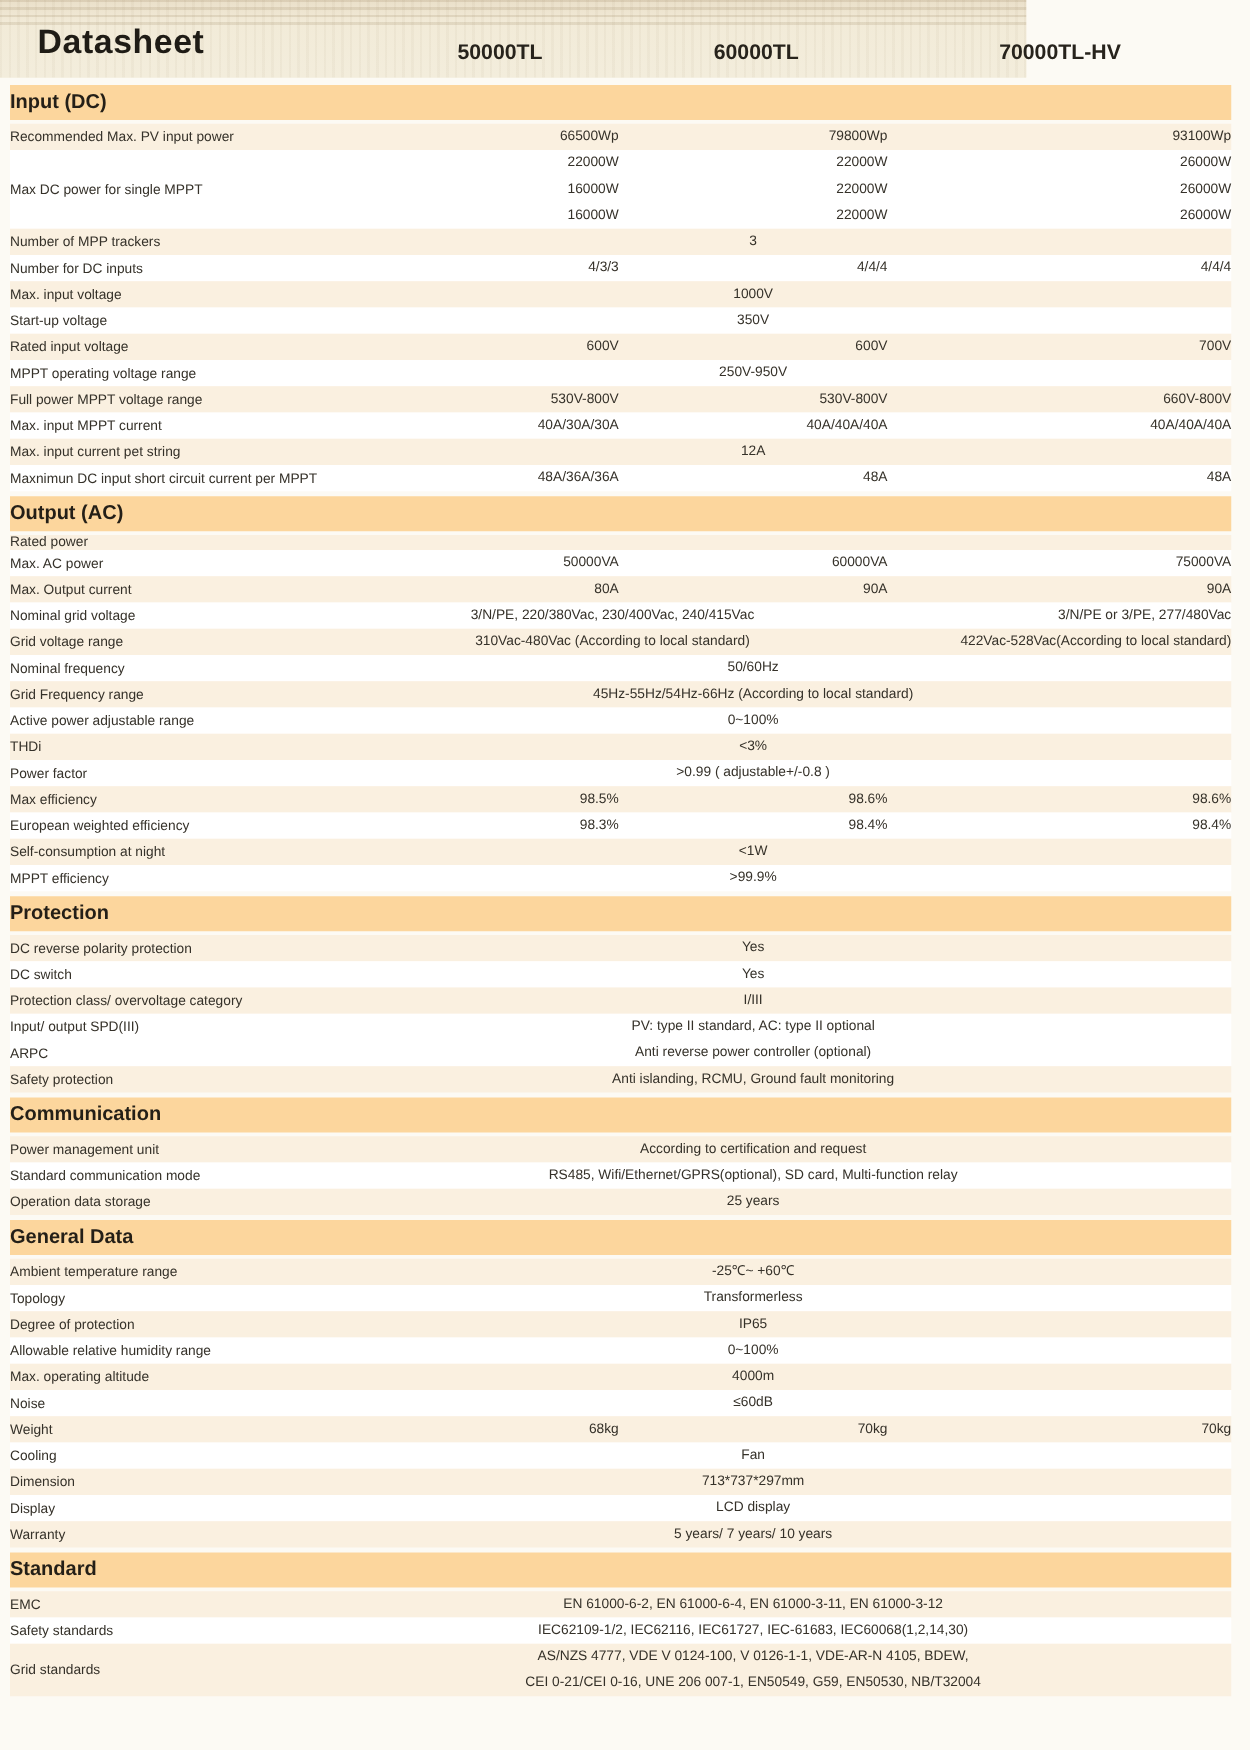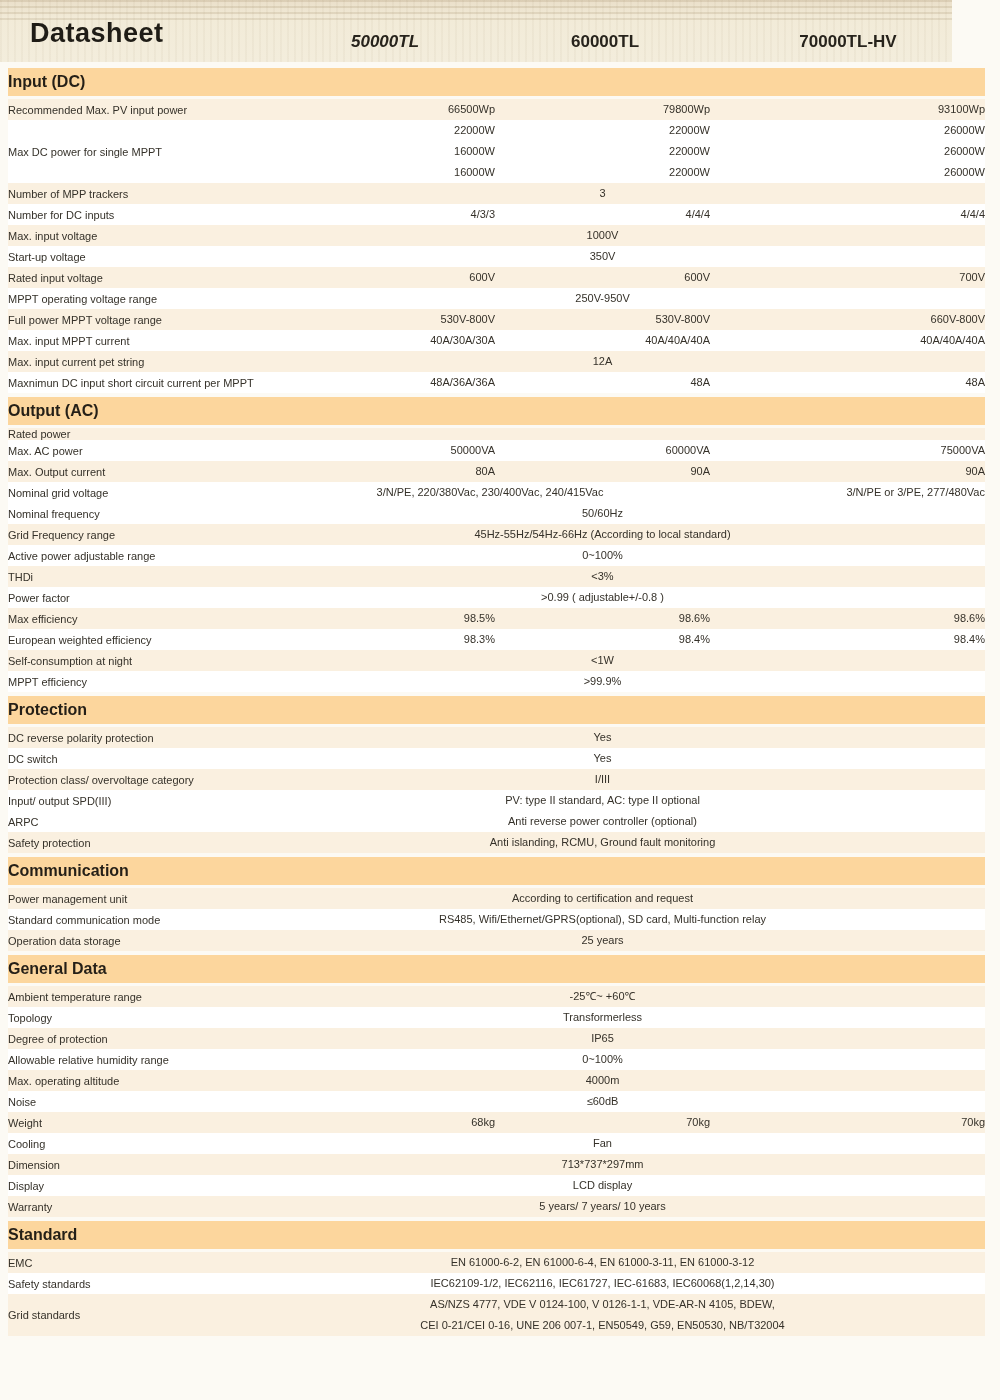--- a/index.html
+++ b/index.html
@@ -5,36 +5,36 @@
   * { margin:0; padding:0; box-sizing:border-box; }
   html,body { width:1000px; }
   body {
     width:1000px; height:1400px; overflow:hidden;
     background:#fcfaf4;
     font-family:"Liberation Sans", sans-serif;
     color:#353129;
   }
   
   .band {
-    position:relative; width:952px; height:62px;
+    position:relative; width:821px; height:62px;
     background:
       repeating-linear-gradient(180deg, rgba(140,115,75,0.16) 0 2px, rgba(0,0,0,0) 2px 6px) top/100% 20px no-repeat,
       repeating-linear-gradient(90deg, rgba(150,130,95,0.06) 0 2px, rgba(0,0,0,0) 2px 7px),
       linear-gradient(#eadFC9, #f2ebd8 30%, #f3eddc);
     background-color:#f2ebd8;
   }
   .page-title {
     position:absolute; left:30px; top:18px;
     font-size:27px; font-weight:bold; letter-spacing:0.5px; color:#1f1c16;
   }
   .col-head {
     position:absolute; top:32px; transform:translateX(-50%);
     font-size:17px; font-weight:bold; color:#27231c; white-space:nowrap;
   }
-  .col-head.h1 { left:385px;font-style:italic; }
+  .col-head.h1 { left:400px; }
   .col-head.h2 { left:605px; }
   .col-head.h3 { left:848px; }
 
   #table { width:977px; margin-left:8px; }
 
   .section-bar {
     height:28px; line-height:28px; margin:4px 0 3px 0;
     background:var(--bar, #fcd69d);
     font-size:16px; font-weight:bold; color:#241f17;
   }
@@ -251,20 +251,31 @@
       <div class="row-label">Nominal grid voltage</div>
       <div class="cells">
         <div class="span-two">
           <div class="line">3/N/PE, 220/380Vac, 230/400Vac, 240/415Vac</div>
         </div>
         <div class="cell c3">
           <div class="line">3/N/PE or 3/PE, 277/480Vac</div>
         </div>
       </div>
     </div>
+    <div class="spec-row tint">
+      <div class="row-label">Grid voltage range</div>
+      <div class="cells">
+        <div class="span-two">
+          <div class="line">310Vac-480Vac (According to local standard)</div>
+        </div>
+        <div class="cell c3">
+          <div class="line">422Vac-528Vac(According to local standard)</div>
+        </div>
+      </div>
+    </div>
     <div class="spec-row plain">
       <div class="row-label">Nominal frequency</div>
       <div class="cells">
         <div class="span-all">
           <div class="line">50/60Hz</div>
         </div>
       </div>
     </div>
     <div class="spec-row tint">
       <div class="row-label">Grid Frequency range</div>

